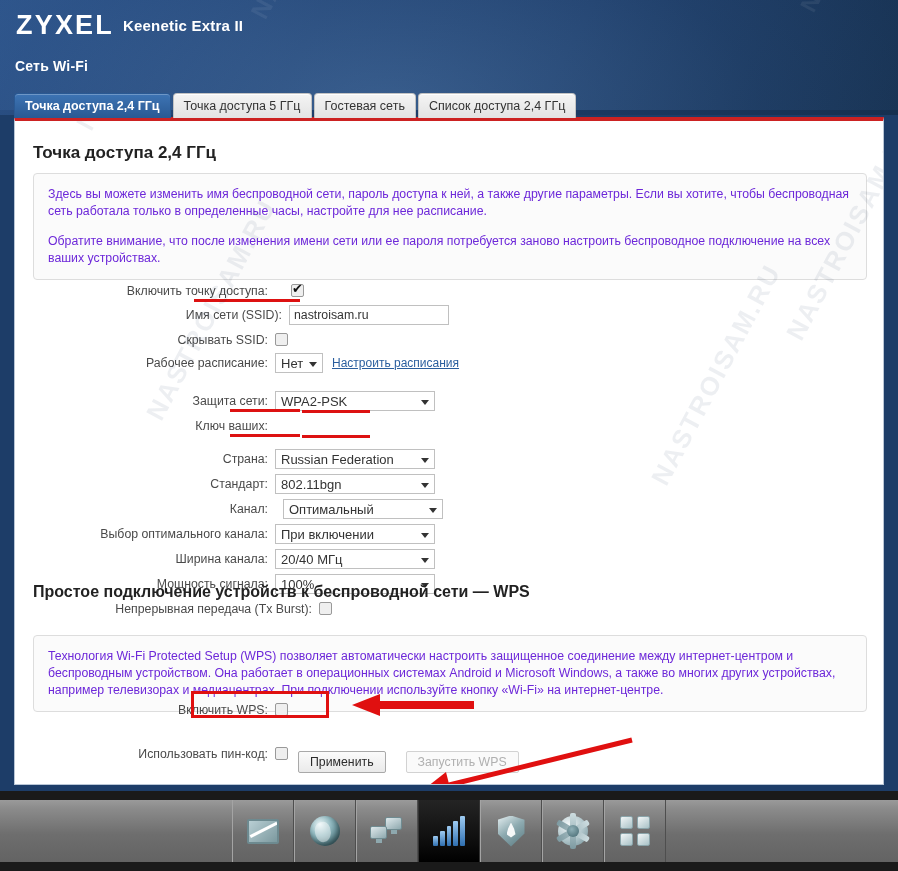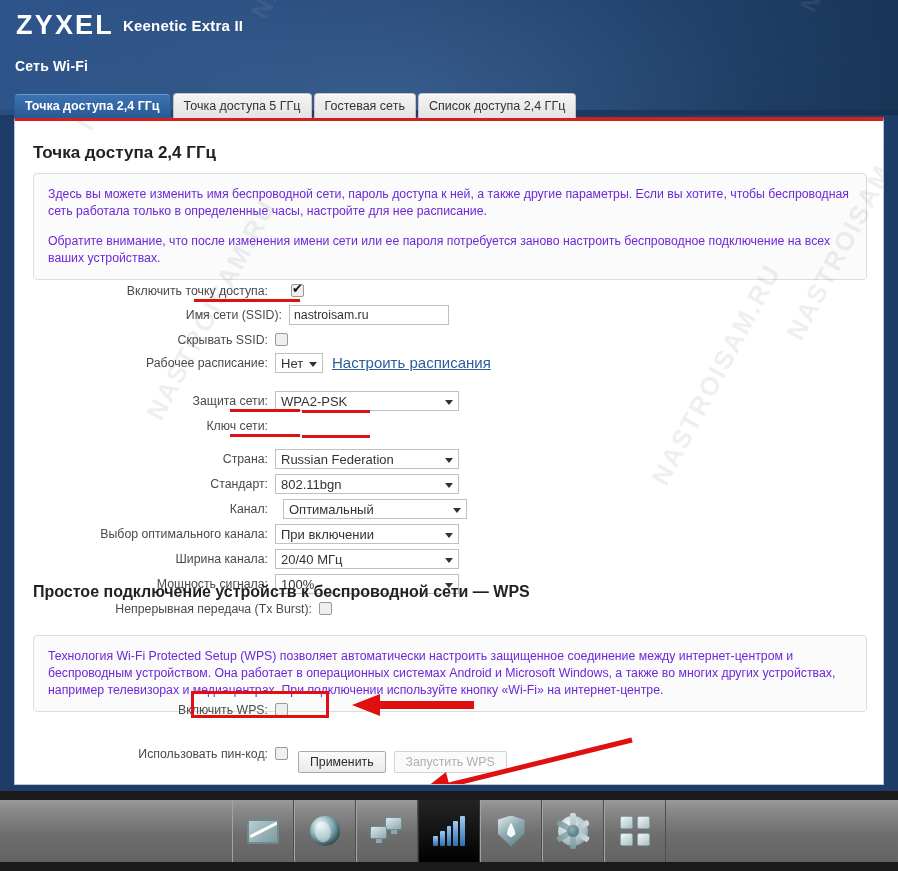--- a/index.html
+++ b/index.html
@@ -172,21 +172,21 @@
     overflow: hidden;
   }
   .sel::after {
     content: "";
     position: absolute;
     right: 5px; top: 8px;
     border-left: 4px solid transparent;
     border-right: 4px solid transparent;
     border-top: 5px solid #333333;
   }
-  .w-sel-lg { width: 184px; }
+  .w-sel-lg { width: 160px; }
   .w-sel-sm { width: 48px; }
 
   .cb {
     width: 13px; height: 13px;
     border: 1px solid #999999;
     background: #efefef;
     display: inline-block;
     position: relative;
     cursor: pointer;
     border-radius: 2px;
@@ -195,39 +195,39 @@
     content: "✔";
     position: absolute;
     left: 0px; top: -4px;
     font-size: 13px;
     color: #111111;
     line-height: 16px;
   }
 
   a.link {
     margin-left: 9px;
-    font-size: 15px;
+    font-size: 12px;
     color: #2a5e9e;
     text-decoration: underline;
     cursor: pointer;
   }
 
   .h3 {
     position: absolute;
     left: 18px; top: 462px;
     font-size: 16px;
     font-weight: bold;
     color: #222222;
   }
 
   .btnrow {
     position: absolute;
     left: 283px; top: 630px;
     display: flex;
-    gap: 8px;
+    gap: 20px;
   }
   button.btn {
     font-family: "Liberation Sans", sans-serif;
     font-size: 12.3px;
     height: 22px;
     padding: 0 11px;
     border: 1px solid #a9a9a9;
     background: linear-gradient(#fbfbfb, #eaeaea);
     color: #2b2b2b;
     cursor: pointer;
@@ -476,21 +476,21 @@
     </div>
 
     <div class="row" style="left:0; top:269px;">
       <div class="lbl">Защита сети:</div>
       <div class="ctl">
             <div class="sel w-sel-lg">WPA2-PSK</div>
           </div>
     </div>
 
     <div class="row" style="left:0; top:294px;">
-      <div class="lbl">Ключ сети:</div>
+      <div class="lbl">Ключ ваших:</div>
     </div>
 
     <div class="row" style="left:0; top:327px;">
       <div class="lbl">Страна:</div>
       <div class="ctl">
             <div class="sel w-sel-lg">Russian Federation</div>
           </div>
     </div>
 
     <div class="row" style="left:0; top:352px;">

